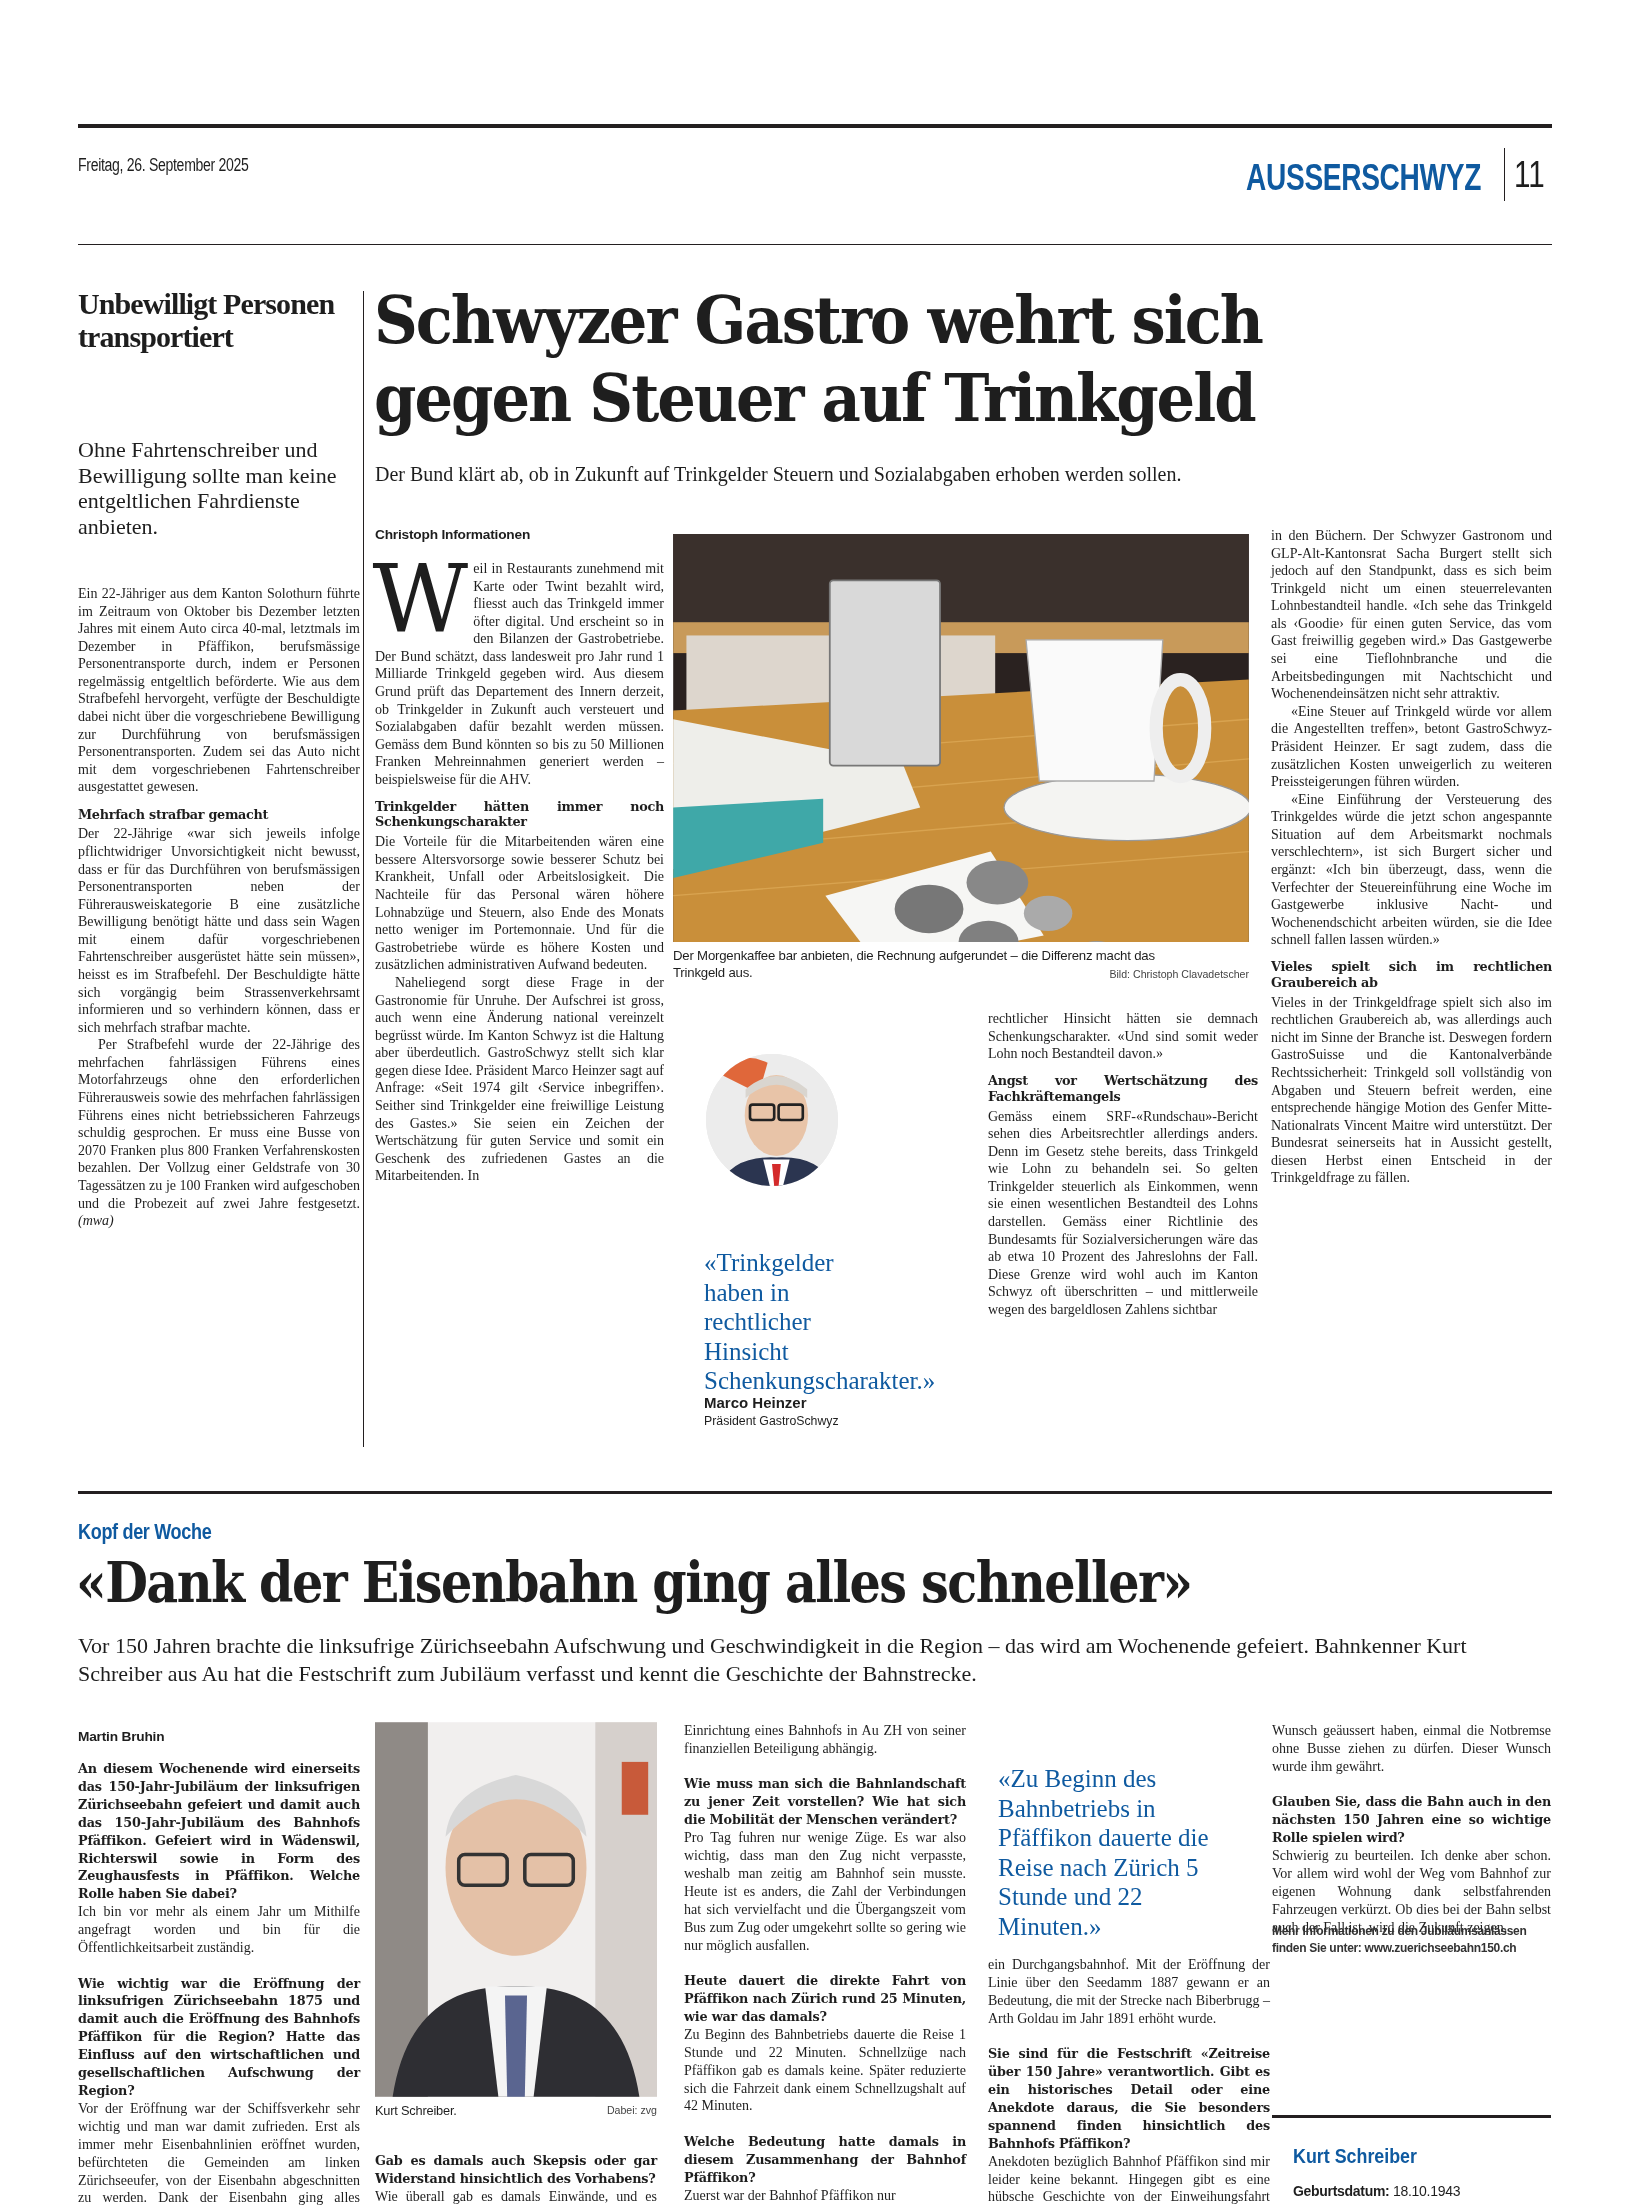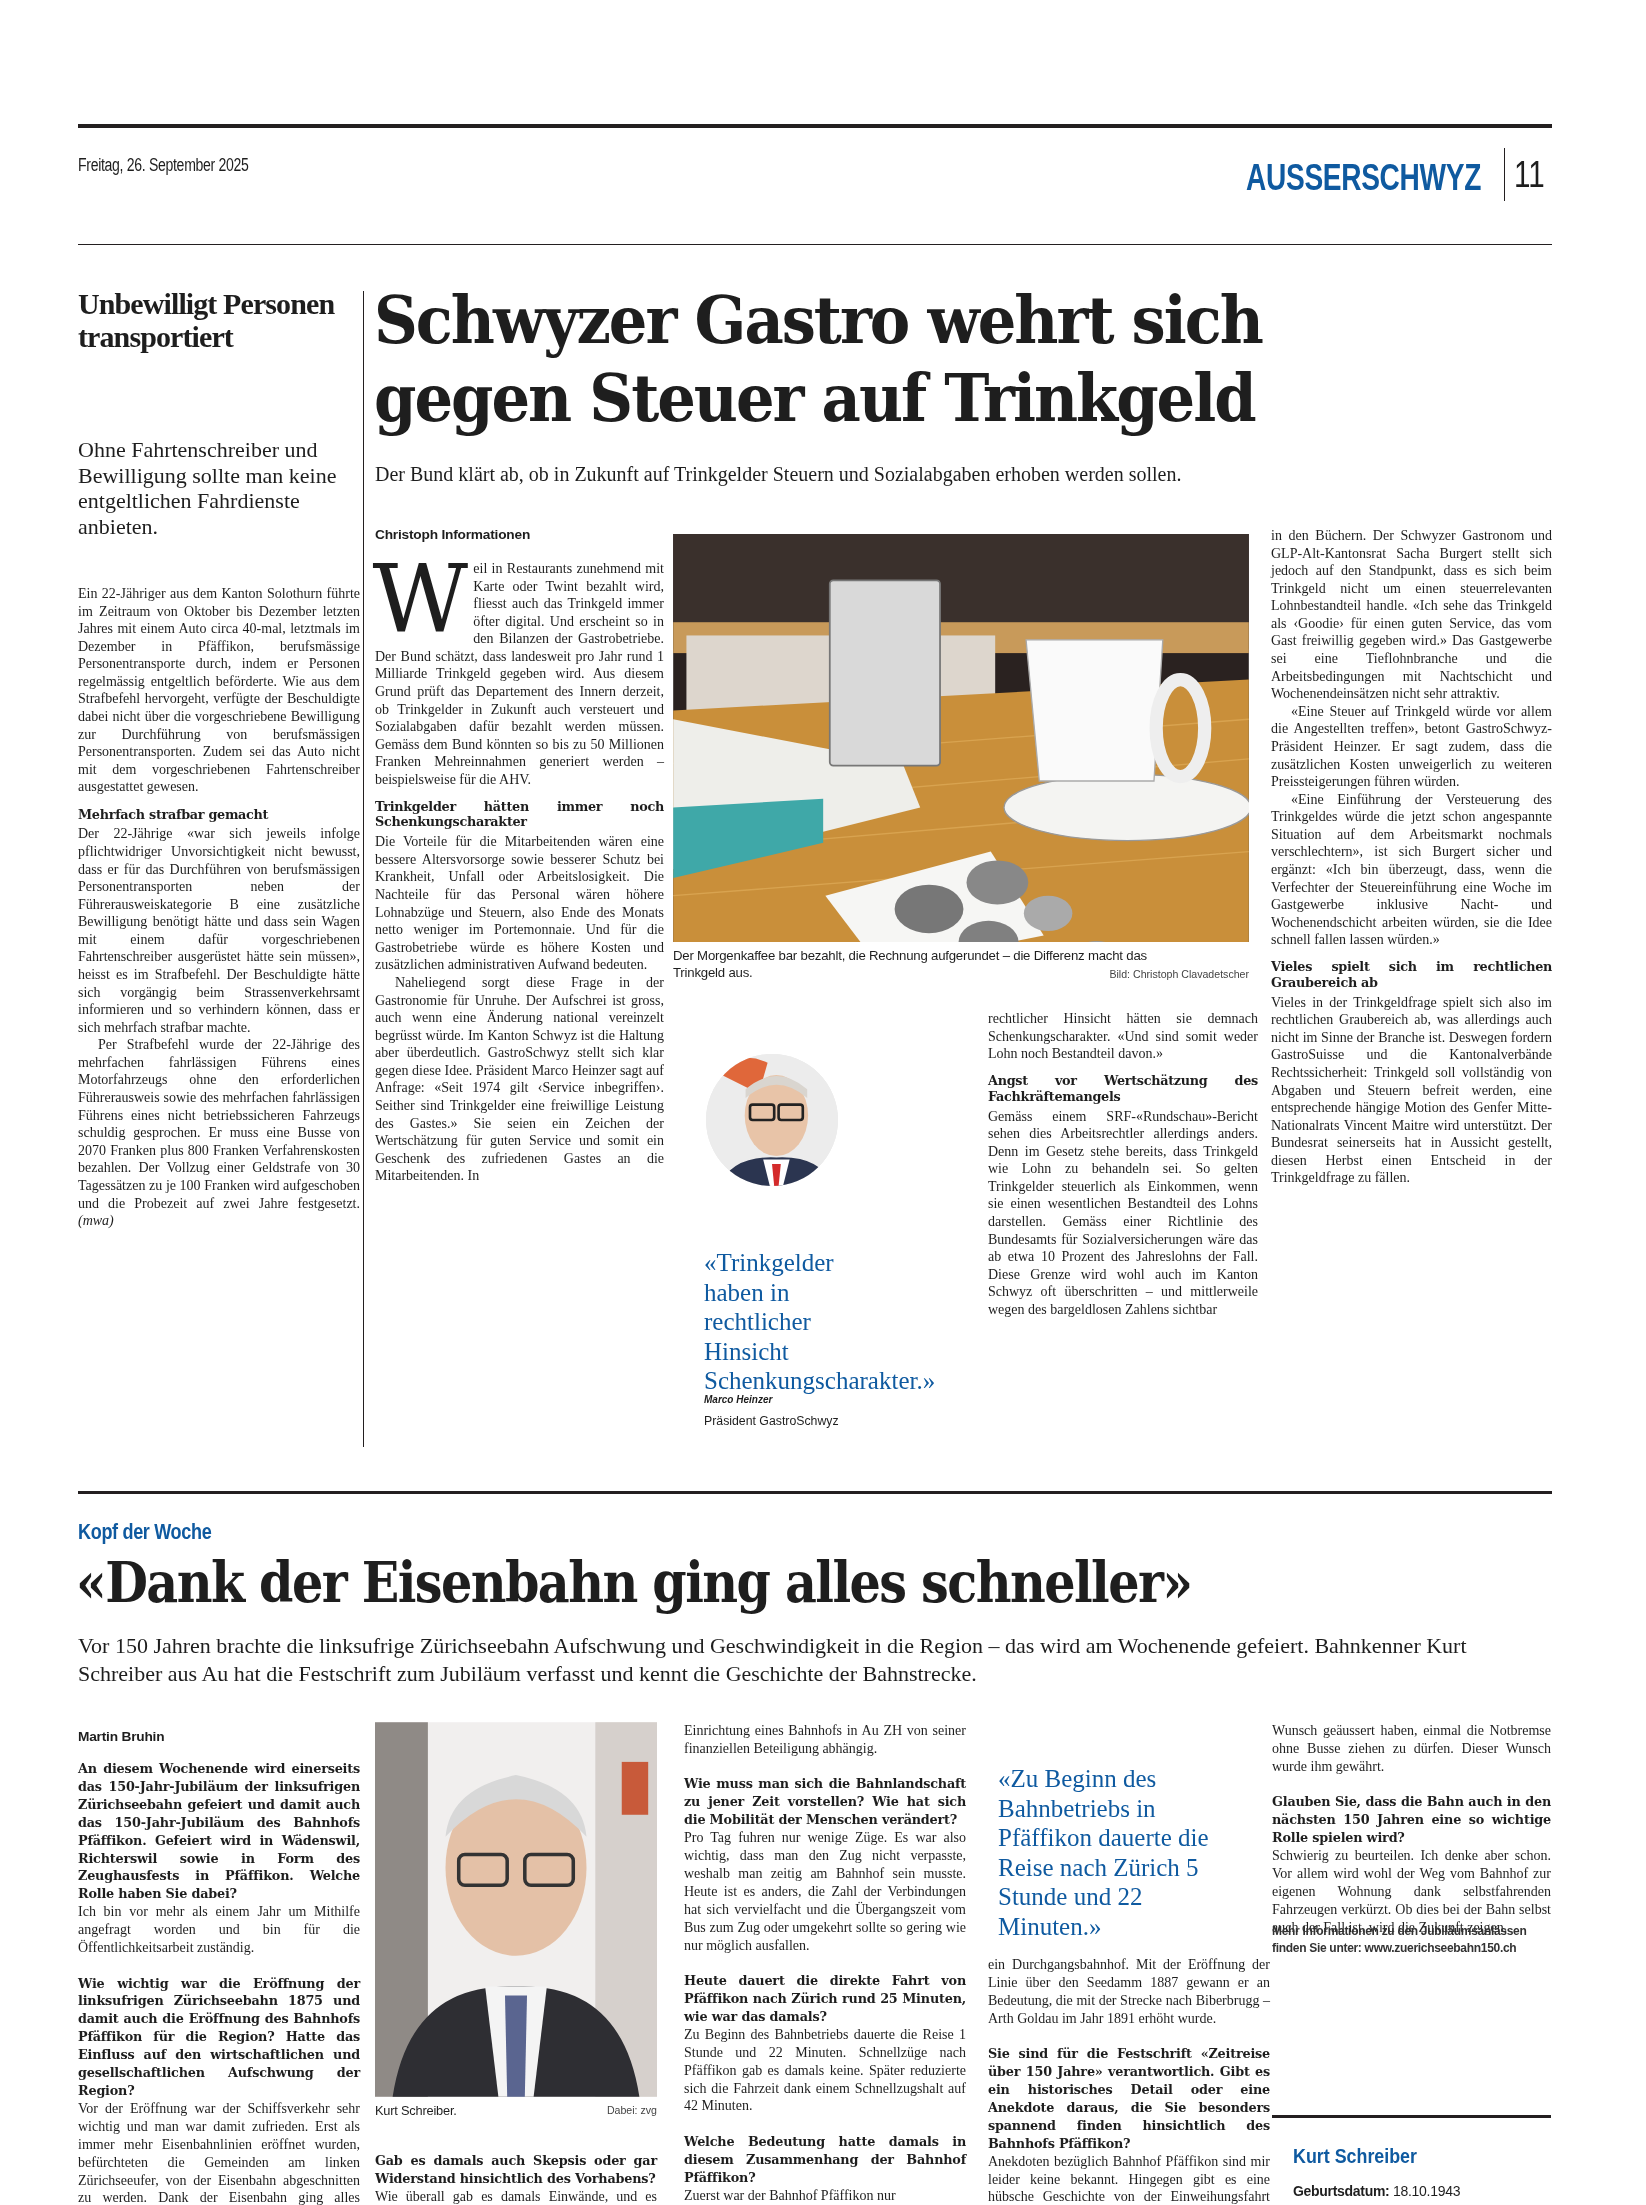--- a/index.html
+++ b/index.html
@@ -24,21 +24,21 @@
 
   
   .main-title { left: 374px; top: 282px; font-family: "DejaVu Serif", serif; font-weight: bold; font-size: 66px; line-height: 1.18; letter-spacing: -2.2px; transform: scaleX(0.92); transform-origin: left; white-space: nowrap; }
   .main-lead { left: 375px; top: 463px; font-family: "Liberation Serif", serif; font-size: 20px; white-space: nowrap; }
   .author { font-family: "Liberation Sans", sans-serif; font-weight: bold; font-size: 13.7px; letter-spacing: -0.2px; }
   .dropcap { float: left; font-family: "DejaVu Serif", serif; font-size: 93px; line-height: 71px; margin: 3.5px 5.3px 0 -2.6px; }
   .photo { overflow: hidden; }
   .caption { font-family: "Liberation Sans", sans-serif; font-size: 13.2px; line-height: 1.3; letter-spacing: -0.2px; transform-origin: left; }
   .credit { font-family: "Liberation Sans", sans-serif; font-size: 10.6px; color: #444; text-align: right; }
   .pullquote { font-family: "Liberation Serif", serif; font-size: 25px; line-height: 1.18; color: #0f5aa0; }
-  .pq-name { font-family: "Liberation Sans", sans-serif; font-weight: bold; font-size: 10px; font-style: italic; }
+  .pq-name { font-family: "Liberation Sans", sans-serif; font-weight: bold; font-size: 15px; }
   .pq-role { font-family: "Liberation Sans", sans-serif; font-size: 12.3px; }
 
   
   .kicker { left: 78px; top: 1519px; font-family: "Liberation Sans", sans-serif; font-weight: bold; font-size: 22px; color: #0f5aa0; letter-spacing: -0.4px; transform: scaleX(0.82); transform-origin: left; }
   .kdw-title { left: 76px; top: 1549px; font-family: "DejaVu Serif", serif; font-size: 56px; font-weight: bold; letter-spacing: -1.8px; white-space: nowrap; transform: scaleX(0.88); transform-origin: left; }
   .kdw-lead { left: 78px; top: 1632px; width: 1389px; font-family: "Liberation Serif", serif; font-size: 22px; line-height: 1.27; }
   .int-text { font-family: "Liberation Serif", serif; font-size: 14px; line-height: 1.28; text-align: justify; }
   .int-text .q { font-family: "DejaVu Serif", serif; font-weight: bold; font-size: 12.8px; letter-spacing: -0.2px; }
   .int-text p { margin-bottom: 17.6px; }
   .info-title { font-family: "Liberation Sans", sans-serif; font-weight: bold; font-size: 21px; color: #0f5aa0; transform: scaleX(0.85); transform-origin: left; }
@@ -101,21 +101,21 @@
     <path d="M800 240 L1110 240 L1090 560 L830 560 Z" fill="#fafafa" stroke="#aaa" stroke-width="3"></path>
     <ellipse cx="1150" cy="440" rx="55" ry="110" fill="none" stroke="#eee" stroke-width="30"></ellipse>
     <polygon points="345,820 720,720 840,910 470,985" fill="#f6f6f4"></polygon>
     <ellipse cx="580" cy="850" rx="78" ry="55" fill="#777"></ellipse>
     <ellipse cx="735" cy="790" rx="70" ry="50" fill="#888"></ellipse>
     <ellipse cx="715" cy="925" rx="68" ry="48" fill="#808080"></ellipse>
     <ellipse cx="850" cy="860" rx="55" ry="40" fill="#aaa"></ellipse>
     <ellipse cx="960" cy="975" rx="72" ry="52" fill="#999"></ellipse>
   </svg>
 </div>
-<div class="abs caption" style="left:673px;top:947px;width:520px;">Der Morgenkaffee bar bezahlt, die Rechnung aufgerundet – die Differenz macht das Trinkgeld aus.</div>
+<div class="abs caption" style="left:673px;top:947px;width:520px;">Der Morgenkaffee bar anbieten, die Rechnung aufgerundet – die Differenz macht das Trinkgeld aus.</div>
 <div class="abs credit" style="left:1028px;top:968px;width:221px;">Bild: Christoph Clavadetscher</div>
 
 <div class="abs" style="left:706px;top:1054px;width:132px;height:132px;border-radius:50%;overflow:hidden;background:#e9e9e9;">
   <svg width="132" height="132" viewBox="0 0 300 300">
     <rect width="300" height="300" fill="#ececec"></rect>
     <path d="M20 40 Q80 -10 140 20 L120 90 Z" fill="#e0673a"></path>
     <ellipse cx="160" cy="140" rx="72" ry="92" fill="#e8c4a8"></ellipse>
     <path d="M90 100 Q160 40 230 100 L230 80 Q160 20 90 80 Z" fill="#d9d5cf"></path>
     <rect x="100" y="115" width="55" height="35" rx="6" fill="none" stroke="#222" stroke-width="6"></rect>
     <rect x="165" y="115" width="55" height="35" rx="6" fill="none" stroke="#222" stroke-width="6"></rect>

